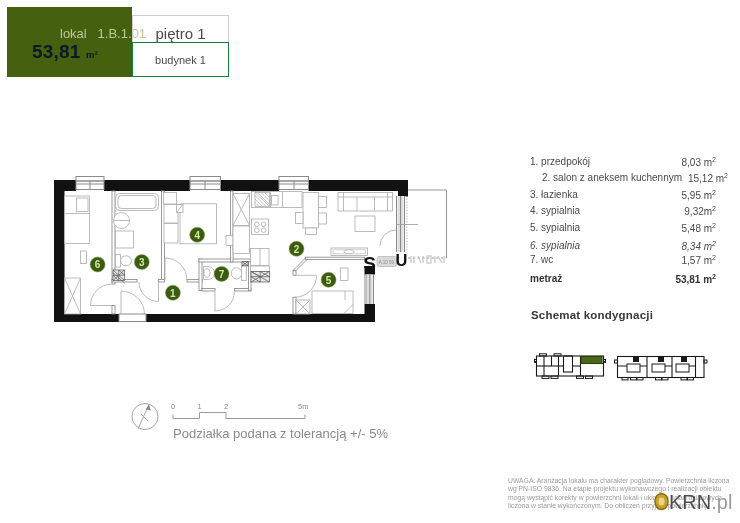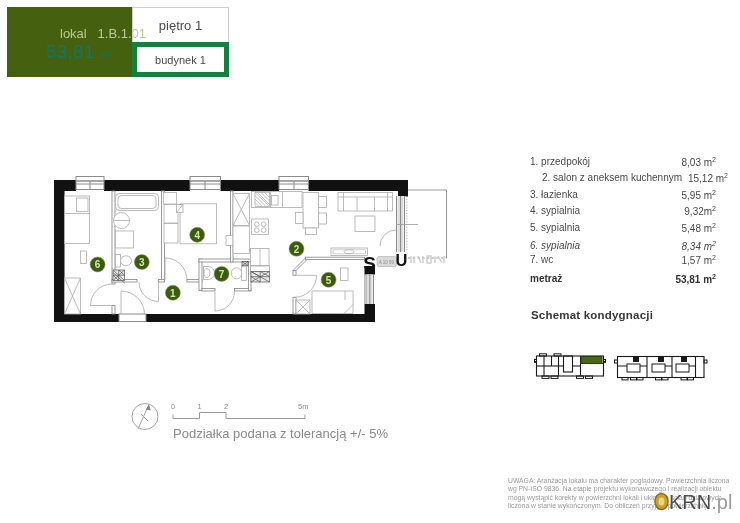--- a/index.html
+++ b/index.html
@@ -1,24 +1,24 @@
 <!DOCTYPE html>
 <html><head>
 <meta charset="utf-8">
 <style>
   html,body{margin:0;padding:0;}
   body{width:740px;height:523px;background:#fff;position:relative;overflow:hidden;
        font-family:"Liberation Sans", sans-serif;}
   .abs{position:absolute;}
   #hdr-green{left:7px;top:7px;width:125px;height:70px;background:#45600f;color:#fff;}
   #hdr-lokal{left:30px;top:26px;font-size:13px;color:#bcc994;padding-left:30px;}
-  #hdr-num{left:46px;top:40.5px;font-size:19px;font-weight:normal;color:#0f766e;letter-spacing:0.2px;}
-  #hdr-box1{left:132px;top:7px;width:97px;height:35px;border:1px solid #cfcfcf;border-bottom:none;box-sizing:border-box;
-            display:flex;align-items:center;justify-content:center;font-size:13px;color:#4a4a4a;}
-  #hdr-box2{left:132px;top:42px;width:97px;height:35px;border:5px solid #15803d;box-sizing:border-box;
+  #hdr-num{left:32px;top:40.5px;font-size:19px;font-weight:bold;color:#0f172a;letter-spacing:0.2px;}
+  #hdr-box1{left:132px;top:15px;width:97px;height:35px;border:1px solid #cfcfcf;border-bottom:none;box-sizing:border-box;
+            display:flex;align-items:center;justify-content:center;font-size:15px;color:#4a4a4a;}
+  #hdr-box2{left:132px;top:42px;width:97px;height:35px;border:1px solid #15803d;box-sizing:border-box;
             display:flex;align-items:center;justify-content:center;font-size:11px;color:#4a4a4a;}
   .lrow{position:absolute;left:530px;width:186px;font-size:10px;color:#4a4a4a;}
   .lrow .val{position:absolute;right:0;top:0;}
   sup{font-size:7px;}
   #schemat{left:531px;top:309px;font-size:11.5px;font-weight:bold;color:#383838;letter-spacing:0.2px;}
   #podz{left:173px;top:425.5px;font-size:13px;color:#8a8a8a;}
   .snum{position:absolute;font-size:7.5px;color:#8a8a8a;}
   #disc{left:508px;top:476.5px;font-size:6.8px;line-height:8.5px;color:#9a9a9a;white-space:nowrap;}
   #krn{left:669px;top:491px;font-size:20px;font-weight:normal;color:#4f4f4f;letter-spacing:0px;}
   #krn .pl{color:#9c9c9c;}

